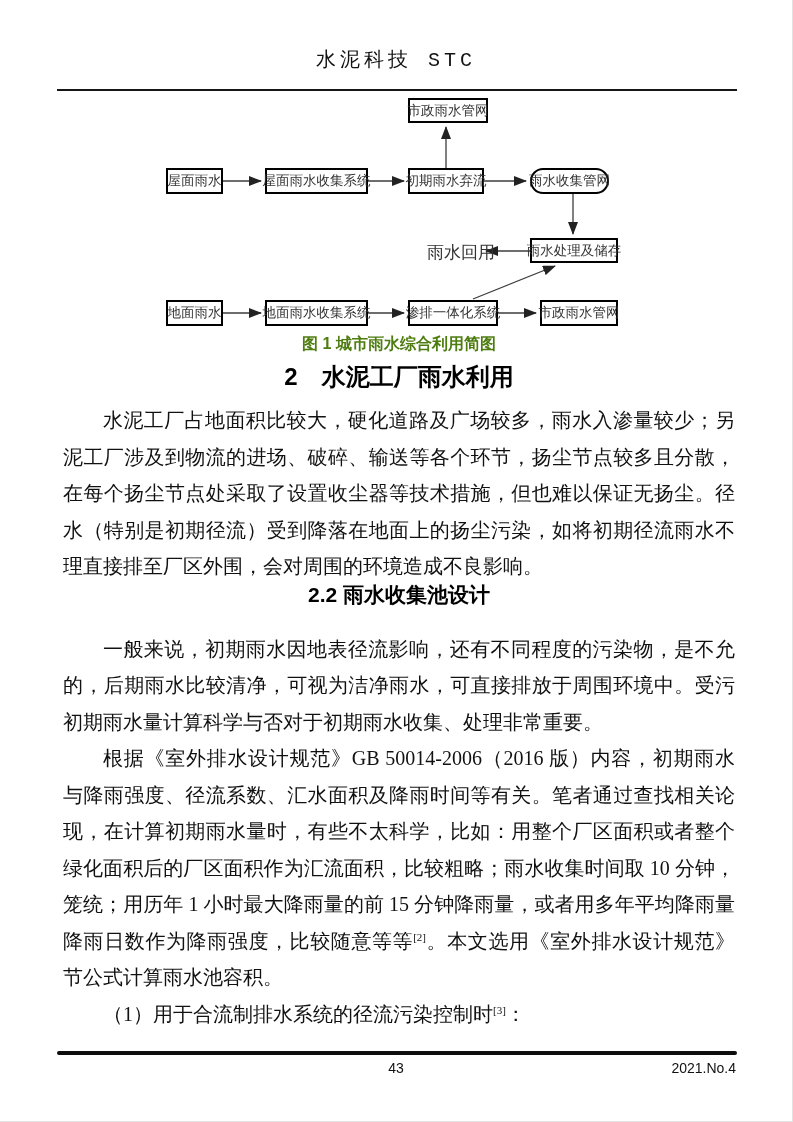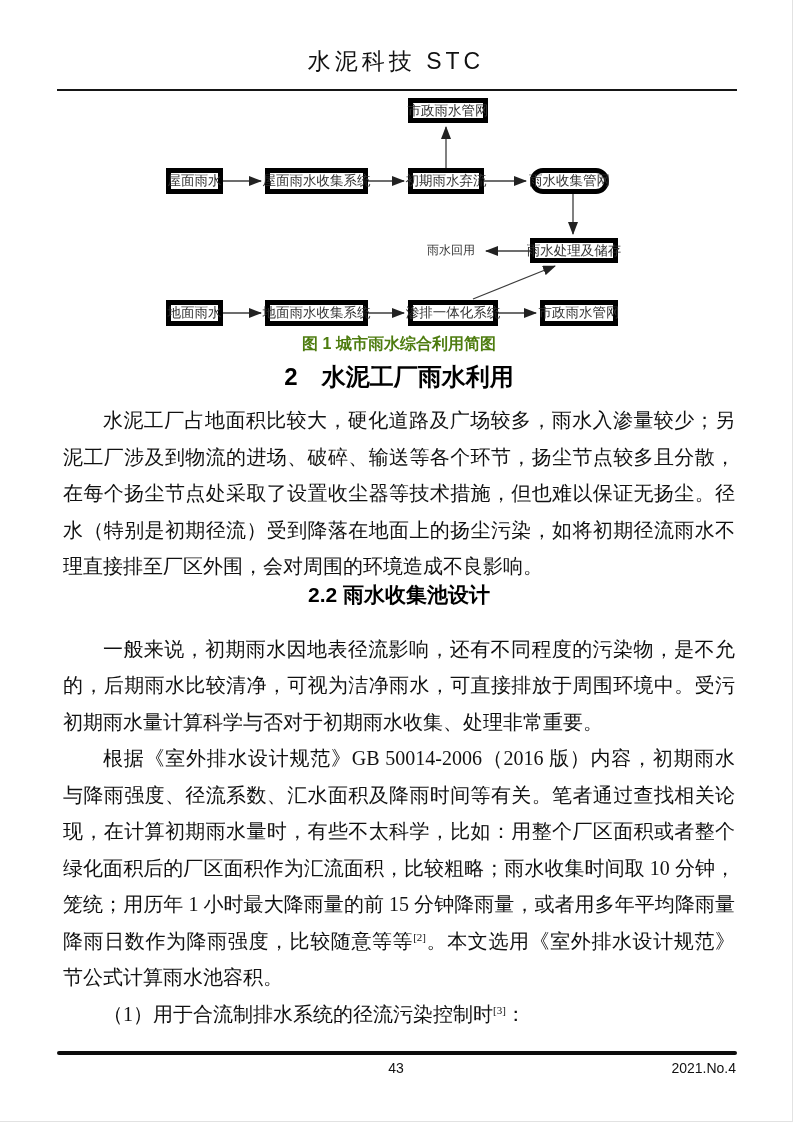--- a/index.html
+++ b/index.html
@@ -2,29 +2,29 @@
 <html><head>
 <meta charset="utf-8">
 <style>
   html,body{margin:0;padding:0;}
   body{width:793px;height:1122px;position:relative;background:#ffffff;
        font-family:"Liberation Serif","DejaVu Serif",serif;color:#151515;
        border-right:1px solid #e2e2e2;border-bottom:1px solid #e2e2e2;box-sizing:border-box;overflow:hidden;}
 
   
   .journal-title{position:absolute;top:46px;left:0;width:100%;text-align:center;
-       font-size:23px;letter-spacing:4px;color:#111;font-family:Liberation Sans, sans-serif;}
+       font-size:20px;letter-spacing:4px;color:#111;font-family:Liberation Mono, monospace;}
   .header-rule{position:absolute;top:89px;left:57px;width:680px;height:2px;background:#161616;}
 
   
   .diagram{position:absolute;left:63px;top:98px;width:672px;height:240px;}
-  .fnode{position:absolute;border:5px solid #000000;background:#fff;color:#333;
+  .fnode{position:absolute;border:2px solid #000000;background:#fff;color:#333;
          display:flex;align-items:center;justify-content:center;
          font-size:13.5px;line-height:1;white-space:nowrap;box-sizing:border-box;}
-  .flabel{position:absolute;color:#333;font-size:12px;line-height:1;white-space:nowrap;}
+  .flabel{position:absolute;color:#333;font-size:17px;line-height:1;white-space:nowrap;}
   .arrows{position:absolute;left:0;top:0;width:672px;height:240px;}
   .fig-caption{position:absolute;top:334px;left:63px;width:672px;text-align:center;
          font-family:"Liberation Sans","DejaVu Sans",sans-serif;font-weight:bold;
          font-size:16px;color:#4d7c0f;}
 
   
   .text-block{position:absolute;left:63px;top:362px;width:672px;}
   .h2{font-family:"Liberation Sans","DejaVu Sans",sans-serif;font-weight:bold;
       font-size:24px;line-height:30px;margin:0 0 10px 0;color:#000;text-align:center;}
   .h3{font-family:"Liberation Sans","DejaVu Sans",sans-serif;font-weight:bold;

